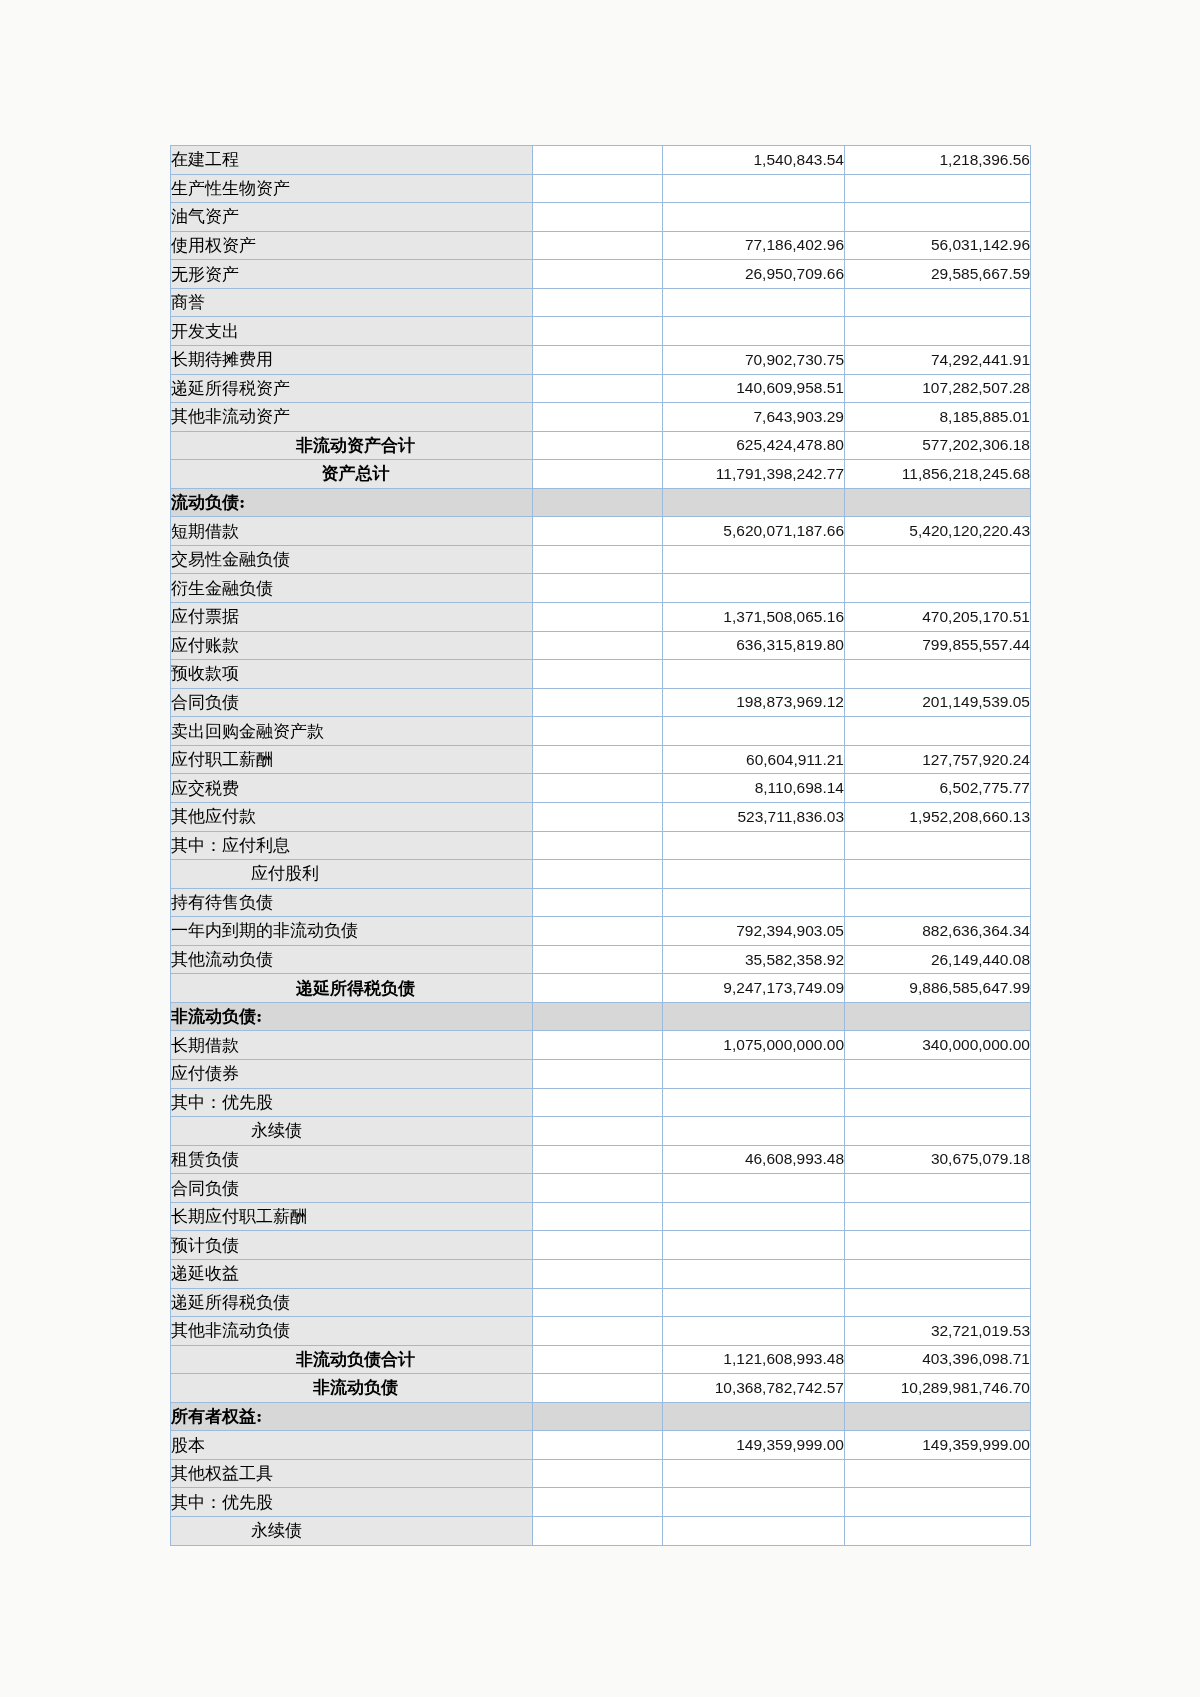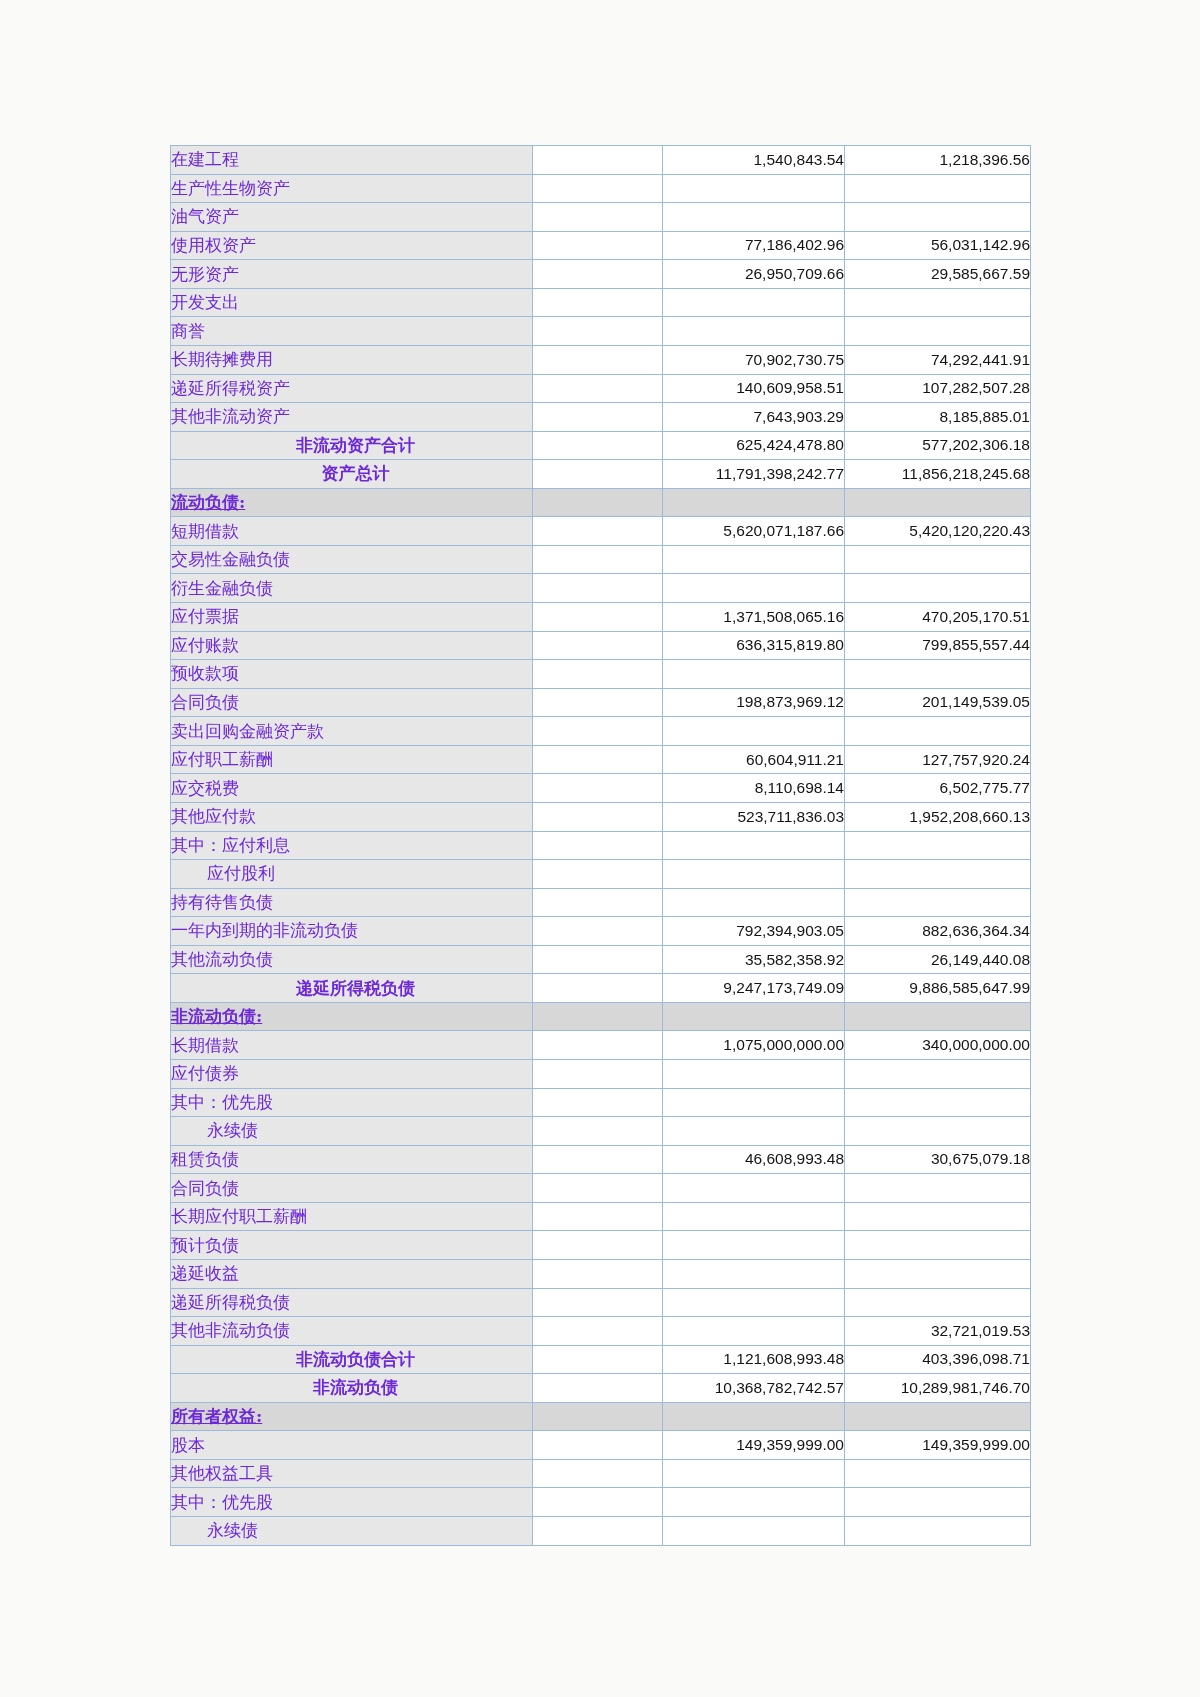--- a/index.html
+++ b/index.html
@@ -29,48 +29,47 @@
     border: 1px solid #9cbbdc;
     padding: 0;
     overflow: hidden;
     white-space: nowrap;
     vertical-align: middle;
   }
   td.c-label {
     background: #e8e7e7;
     font-family: "DejaVu Serif", "Liberation Serif", serif;
     font-size: 17px;
-    color: #6d28d9;
+    color: #000000;
     padding-left: 10px;
   }
   td.c-empty {
     background: #ffffff;
   }
   td.c-val {
     background: #ffffff;
     text-align: right;
     padding-right: 9px;
     font-family: "Liberation Sans", sans-serif;
     font-size: 15.5px;
     color: #141414;
   }
   tr.total td.c-label {
     text-align: center;
     padding-left: 8px;
     font-weight: bold;
   }
   tr.section td {
     background: #d8d7d7;
-    text-decoration: underline;
   }
   tr.section td.c-label {
     font-weight: bold;
   }
   tr.indent td.c-label {
-    padding-left: 36px;
+    padding-left: 80px;
   }
 </style>
 </head>
 <body>
 
 <div class="page">
   <table class="balance-sheet">
     <colgroup>
       <col style="width:362px">
       <col style="width:130px">
@@ -102,27 +101,27 @@
           <td class="c-val">77,186,402.96</td>
           <td class="c-val">56,031,142.96</td>
         </tr>
         <tr class="item">
           <td class="c-label">无形资产</td>
           <td class="c-empty"></td>
           <td class="c-val">26,950,709.66</td>
           <td class="c-val">29,585,667.59</td>
         </tr>
         <tr class="item">
+          <td class="c-label">商誉</td>
+          <td class="c-empty"></td>
+          <td class="c-val"></td>
+          <td class="c-val"></td>
+        </tr>
+        <tr class="item">
           <td class="c-label">开发支出</td>
-          <td class="c-empty"></td>
-          <td class="c-val"></td>
-          <td class="c-val"></td>
-        </tr>
-        <tr class="item">
-          <td class="c-label">商誉</td>
           <td class="c-empty"></td>
           <td class="c-val"></td>
           <td class="c-val"></td>
         </tr>
         <tr class="item">
           <td class="c-label">长期待摊费用</td>
           <td class="c-empty"></td>
           <td class="c-val">70,902,730.75</td>
           <td class="c-val">74,292,441.91</td>
         </tr>

